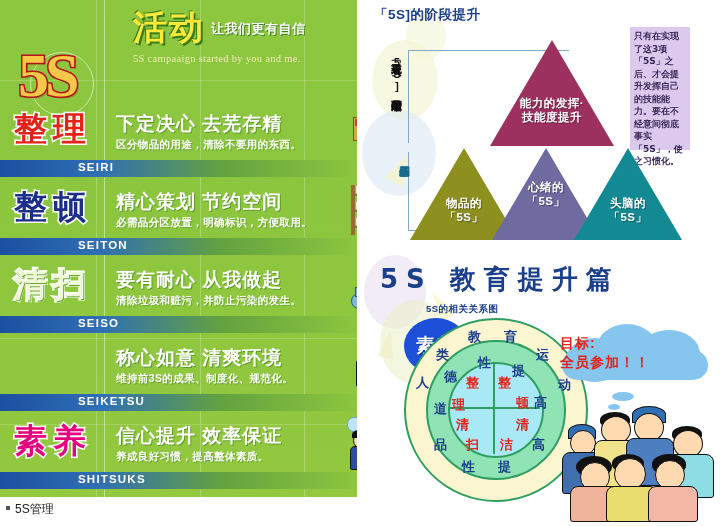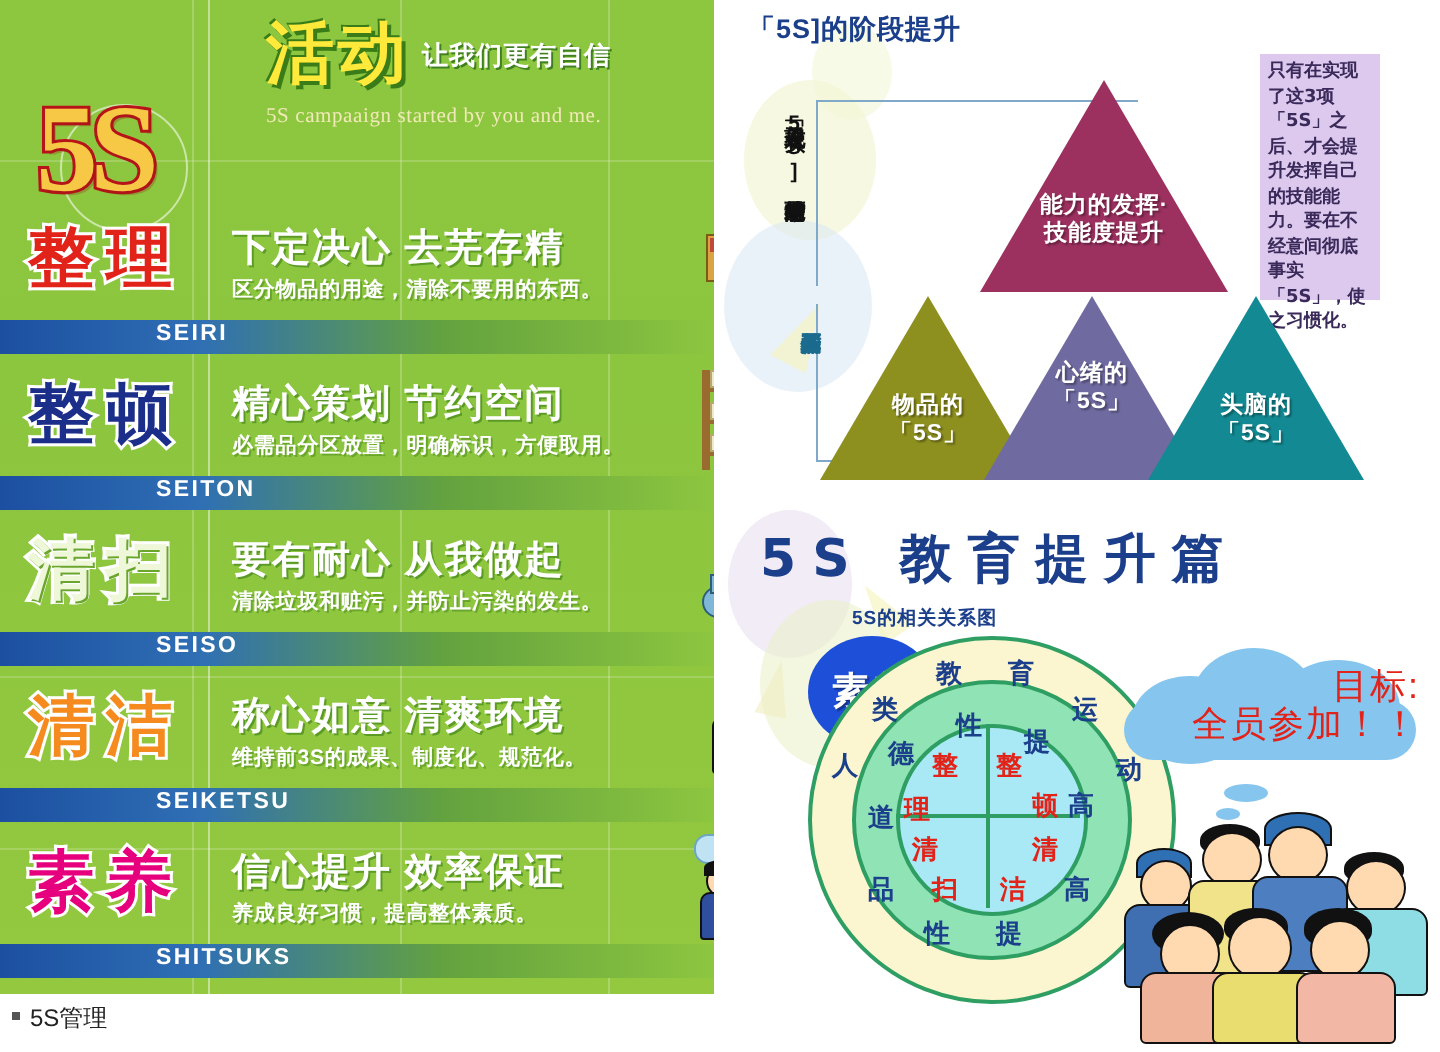--- a/index.html
+++ b/index.html
@@ -94,22 +94,22 @@
       display:flex;align-items:center;justify-content:center;}
   .core-txt{font-size:19px;font-weight:bold;color:#ffffff;letter-spacing:1px;text-shadow:1px 1px 1px rgba(0,0,0,.4);}
   .rpos{position:absolute;font-weight:bold;}
   .ro{font-size:13px;color:#1b3f8b;}
   .rm{font-size:13px;color:#1b3f8b;}
   .ri{font-size:13px;color:#e2231a;}
   .cross{position:absolute;background:#2f9e63;}
 
   .cloud{position:absolute;left:198px;top:320px;width:150px;height:66px;}
   .cloud .lobe{position:absolute;background:#86c5ee;border-radius:50%;}
-  .cloud .ctext{position:absolute;left:0;top:14px;width:150px;text-align:right;z-index:3;
-      font-size:18px;font-weight:normal;color:#e2231a;line-height:19px;letter-spacing:1px;}
+  .cloud .ctext{position:absolute;left:0;top:14px;width:150px;text-align:left;z-index:3;
+      font-size:14px;font-weight:bold;color:#e2231a;line-height:19px;letter-spacing:1px;}
   .cloudtail{position:absolute;background:#86c5ee;border-radius:50%;}
 
   .people{position:absolute;left:198px;top:398px;width:156px;height:122px;}
   .head{position:absolute;border-radius:50%;background:#ffd9b0;border:1.5px solid #111;}
   .body{position:absolute;border-radius:8px 8px 3px 3px;border:1.5px solid #111;}
   .hair{position:absolute;background:#111;border-radius:50% 50% 40% 40%;}
   .capblue{position:absolute;background:#2f6fb4;border-radius:50% 50% 0 0;border:1.5px solid #111;}
 </style>
 </head>
 <body>
@@ -188,21 +188,20 @@
         <div class="fig" style="left:24px;top:41px;width:6px;height:11px;background:#fff;border:1.5px solid #111;"></div>
         <div class="fig" style="left:34px;top:41px;width:6px;height:11px;background:#fff;border:1.5px solid #111;"></div>
         <div class="fig" style="left:46px;top:10px;width:3px;height:32px;background:#b98a3a;transform:rotate(10deg);"></div>
         <div class="fig" style="left:44px;top:40px;width:14px;height:12px;background:#d8a64a;border:1.5px solid #7a5a14;border-radius:0 0 3px 3px;transform:rotate(10deg);"></div>
         <div class="fig" style="left:4px;top:32px;width:14px;height:14px;border-radius:50%;background:#7fb7d6;border:1.5px solid #2e5f7a;"></div>
         <div class="fig" style="left:8px;top:26px;width:5px;height:8px;background:#7fb7d6;border:1.5px solid #2e5f7a;"></div>
       </div>
     </div>
 
     <div class="row r4">
-      <div class="cn cn-orange">清洁</div>
       <div class="slogan">称心如意  清爽环境</div>
       <div class="desc">维持前3S的成果、制度化、规范化。</div>
       <div class="bar"></div>
       <div class="rom">SEIKETSU</div>
       <div class="art">
         <div class="fig" style="left:30px;top:0px;width:40px;height:5px;border-radius:8px;background:#e4eef5;border:1px solid #9bb3c4;"></div>
         <div class="fig" style="left:34px;top:6px;width:36px;height:24px;background:#c9d9e4;border:2px solid #8fa6b6;"></div>
         <div class="fig" style="left:38px;top:10px;width:28px;height:16px;background:#e9f1f6;"></div>
         <div class="fig" style="left:12px;top:6px;width:15px;height:15px;border-radius:50%;background:#ffd9b0;border:1.5px solid #111;"></div>
         <div class="fig" style="left:11px;top:4px;width:17px;height:8px;background:#111;border-radius:50% 50% 0 0;"></div>

